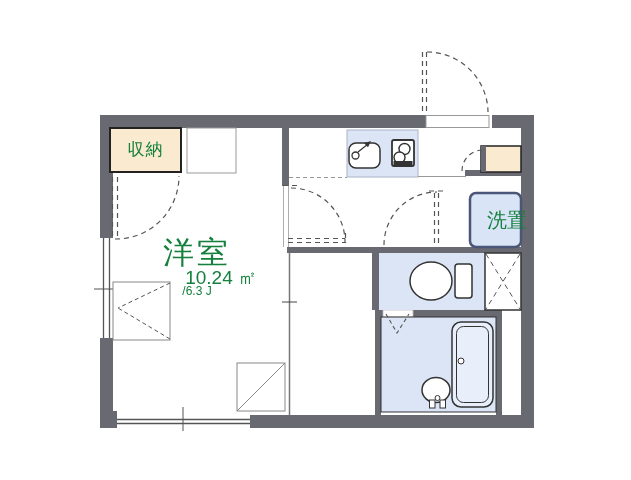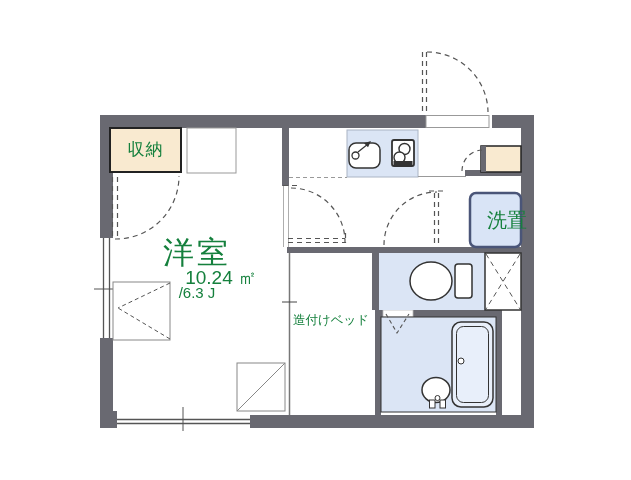--- a/index.html
+++ b/index.html
@@ -3,21 +3,21 @@
 <meta charset="utf-8">
 <style>
   html,body{margin:0;padding:0;background:#fff;}
   #stage{position:relative;width:631px;height:480px;background:#ffffff;overflow:hidden;
          font-family:"Liberation Sans", sans-serif;}
   #plan-svg{position:absolute;left:0;top:0;}
   .lbl{position:absolute;color:#15803d;text-align:center;}
   #closet-label{left:110px;top:128px;width:71px;height:44px;line-height:44px;font-size:17px;letter-spacing:1px;}
   #room-label{left:137px;top:232px;width:120px;font-size:31px;letter-spacing:3px;font-weight:400;}
   #room-area-sqm{left:137px;top:265px;width:120px;font-size:19px;text-align:right;}
-  #room-area-jo{left:137px;top:284px;width:120px;font-size:15px;}
+  #room-area-jo{left:137px;top:284px;width:120px;font-size:12px;}
   #bed-label{left:291px;top:312px;width:80px;font-size:12.5px;line-height:16px;}
   #laundry-label{left:470px;top:193px;width:74px;height:54px;line-height:54px;font-size:20px;}
 </style>
 </head>
 <body>
 
 <div id="stage">
 
 <svg id="plan-svg" width="631" height="480" viewBox="0 0 631 480">
 
@@ -142,17 +142,16 @@
     <rect x="440" y="400" width="5.5" height="8" fill="#ffffff" stroke="#333" stroke-width="1"></rect>
     <circle cx="437.5" cy="398" r="2.5" fill="#ffffff" stroke="#333" stroke-width="1"></circle>
   </g>
 </svg>
 
 <div class="lbl" id="closet-label">収納</div>
 <div class="lbl" id="room-label">洋室</div>
 <div class="lbl" id="room-area-sqm">10.24 ㎡</div>
 <div class="lbl" id="room-area-jo">/6.3 J</div>
 <div class="lbl" id="bed-label">
-  <div>造付けベッド</div>
 </div>
 <div class="lbl" id="laundry-label">洗置</div>
 
 </div>
 
 </body></html>

